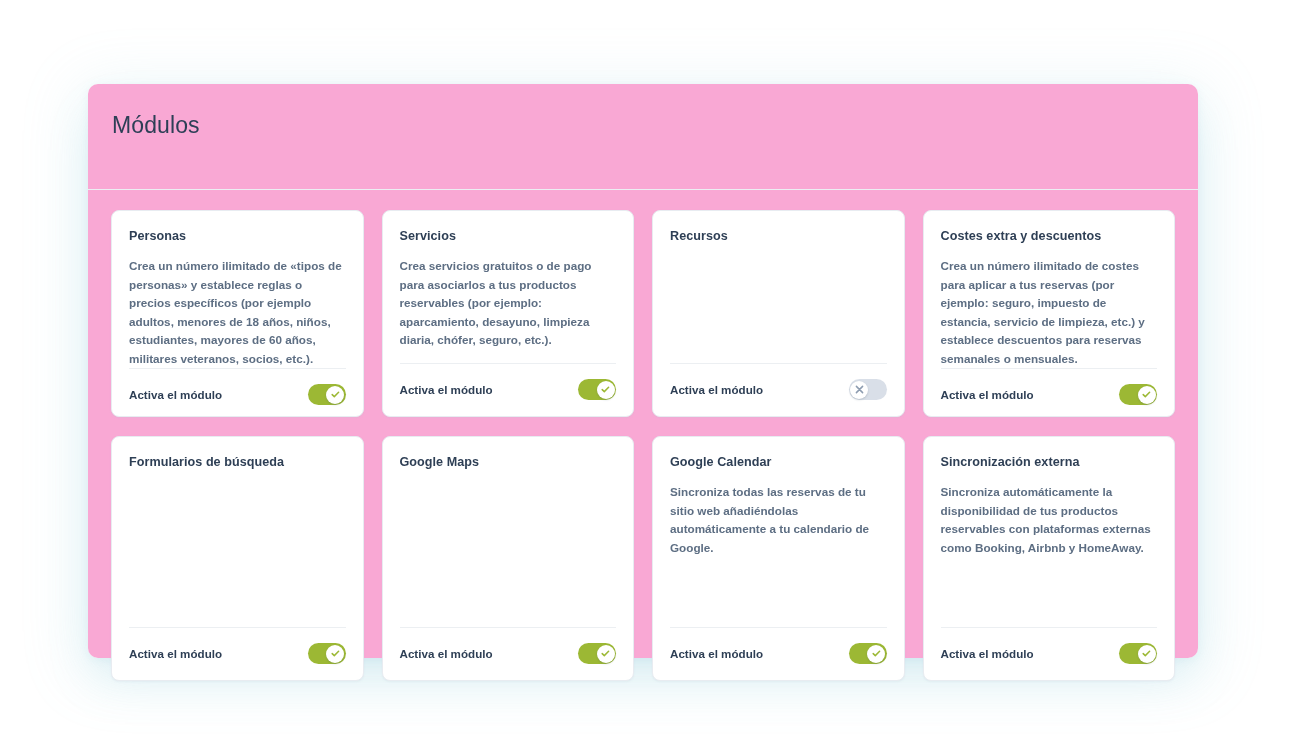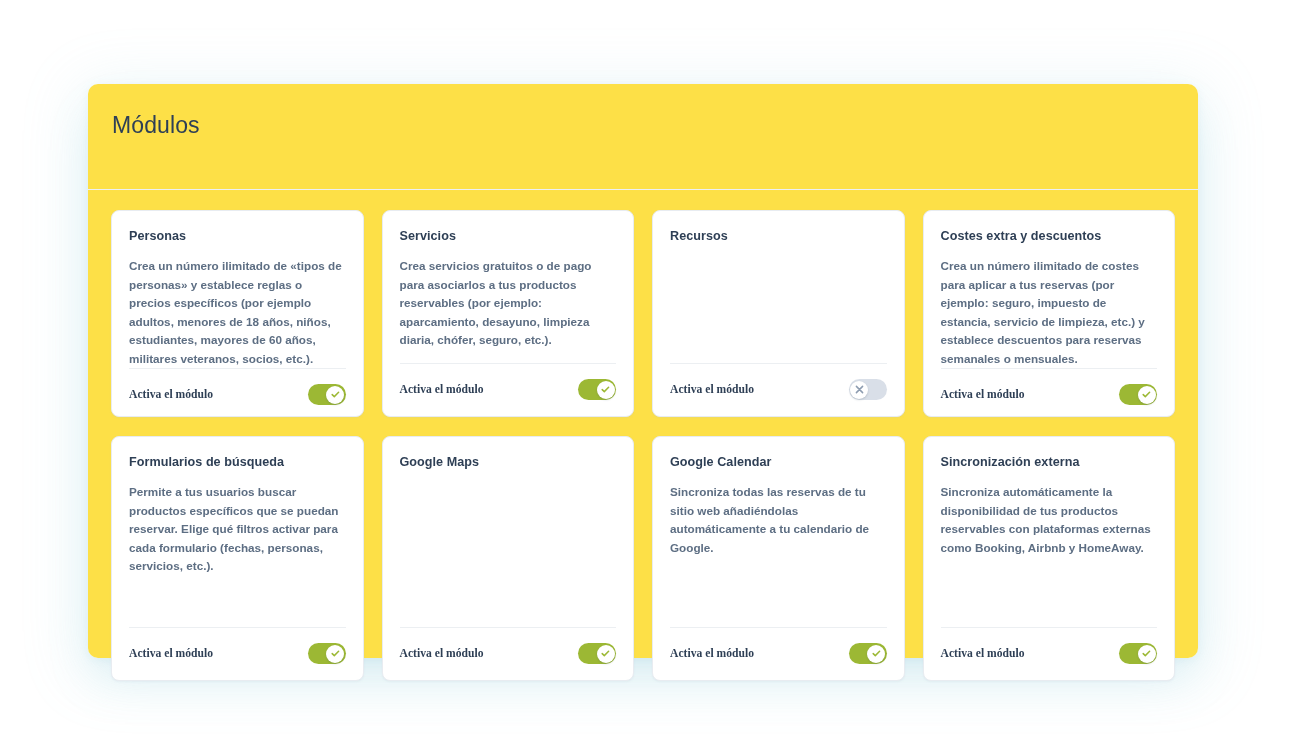--- a/index.html
+++ b/index.html
@@ -31,21 +31,21 @@
       0 2px 8px rgba(140, 200, 215, 0.14);
   }
 
   
   .panel {
     position: absolute;
     left: 88px;
     top: 84px;
     width: 1110px;
     height: 574px;
-    background: #fde047;
+    background: #f9a8d4;
     border-radius: 10px;
     box-sizing: border-box;
   }
 
   
   .panel-header {
     padding: 29px 0 0 24px;
     height: 106px;
     box-sizing: border-box;
     border-bottom: 1px solid #eceff3;
@@ -105,21 +105,20 @@
     font-weight: bold;
   }
 
   .card-footer {
     margin-top: auto;
     border-top: 1px solid #eceff2;
     display: flex;
     align-items: center;
     justify-content: space-between;
     padding: 15px 0 16px 0;
-    font-family: Liberation Serif, serif;
   }
   .toggle-label {
     font-size: 11.6px;
     font-weight: 700;
     color: #2e3f55;
     letter-spacing: 0.02px;
   }
 
   
   .switch {
@@ -213,21 +212,20 @@
             <span class="knob">
               <svg width="11" height="11" viewBox="0 0 11 11">
                 <path d="M2.2 5.6 L4.3 7.6 L8.6 3.3" fill="none" stroke="#9cb834" stroke-width="1.5" stroke-linecap="round" stroke-linejoin="round"></path>
               </svg>
             </span>
           </div>
         </div>
       </div>
       <div class="card row2">
         <h2 class="card-title">Formularios de búsqueda</h2>
-        <p class="card-desc">Permite a tus usuarios buscar productos específicos que se puedan reservar. Elige qué filtros activar para cada formulario (fechas, personas, servicios, etc.).</p>
         <div class="card-footer">
           <span class="toggle-label">Activa el módulo</span>
           <div class="switch on" role="switch" aria-checked="true">
             <span class="knob">
               <svg width="11" height="11" viewBox="0 0 11 11">
                 <path d="M2.2 5.6 L4.3 7.6 L8.6 3.3" fill="none" stroke="#9cb834" stroke-width="1.5" stroke-linecap="round" stroke-linejoin="round"></path>
               </svg>
             </span>
           </div>
         </div>

